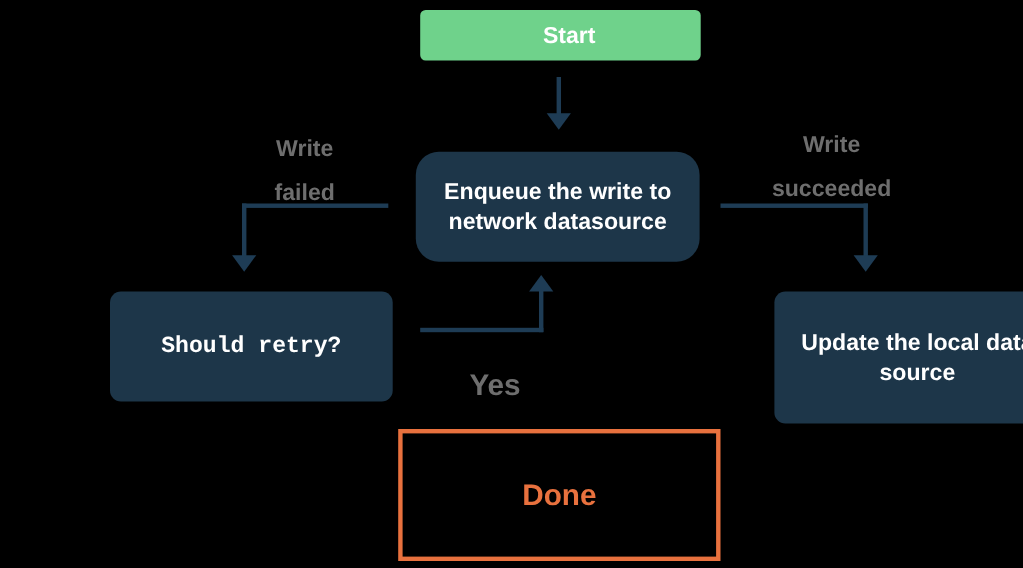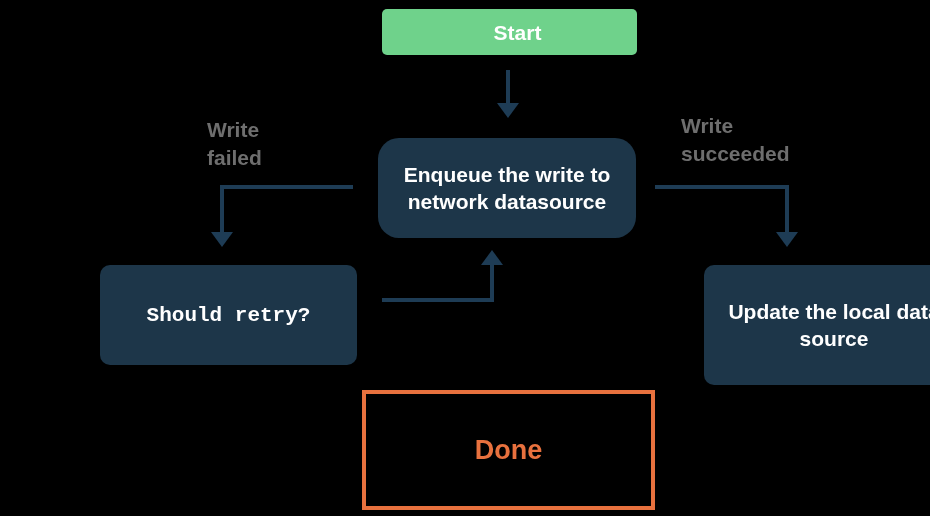--- a/index.html
+++ b/index.html
@@ -57,21 +57,22 @@
     left:362px;top:390px;width:293px;height:120px;
     background:transparent;
     border:4px solid var(--done-accent);
     color:var(--done-accent);
     font-size:27px;
   }
   
   .edge-label{
     position:absolute;
     color:var(--label-text);
-    font-size:21px;line-height:28px;
+    text-align:center;
+    font-size:21px;line-height:40px;
     white-space:pre-line;
   }
   .lbl-write-failed{left:207px;top:116px;width:140px;}
   .lbl-write-succeeded{left:681px;top:112px;width:150px;}
   .lbl-yes{left:410px;top:330px;width:80px;font-size:27px;}
   .lbl-no{left:82px;top:440px;width:80px;font-size:27px;}
   
   .seg{position:absolute;background:var(--connector);}
   .arrowhead{position:absolute;width:0;height:0;}
   .ah-down{
@@ -122,20 +123,21 @@
   </div>
 
   <div class="node node-done">
     <div class="inner">Done</div>
   </div>
 
   <div class="edge-label lbl-write-failed">Write
 failed</div>
   <div class="edge-label lbl-write-succeeded">Write
 succeeded</div>
+  <div class="edge-label lbl-yes">Yes</div>
 
   <div class="seg e1-v"></div>
   <div class="arrowhead ah-down e1-head"></div>
 
   <div class="seg e2-h"></div>
   <div class="seg e2-v"></div>
   <div class="arrowhead ah-down e2-head"></div>
 
   <div class="seg e3-h"></div>
   <div class="seg e3-v"></div>

